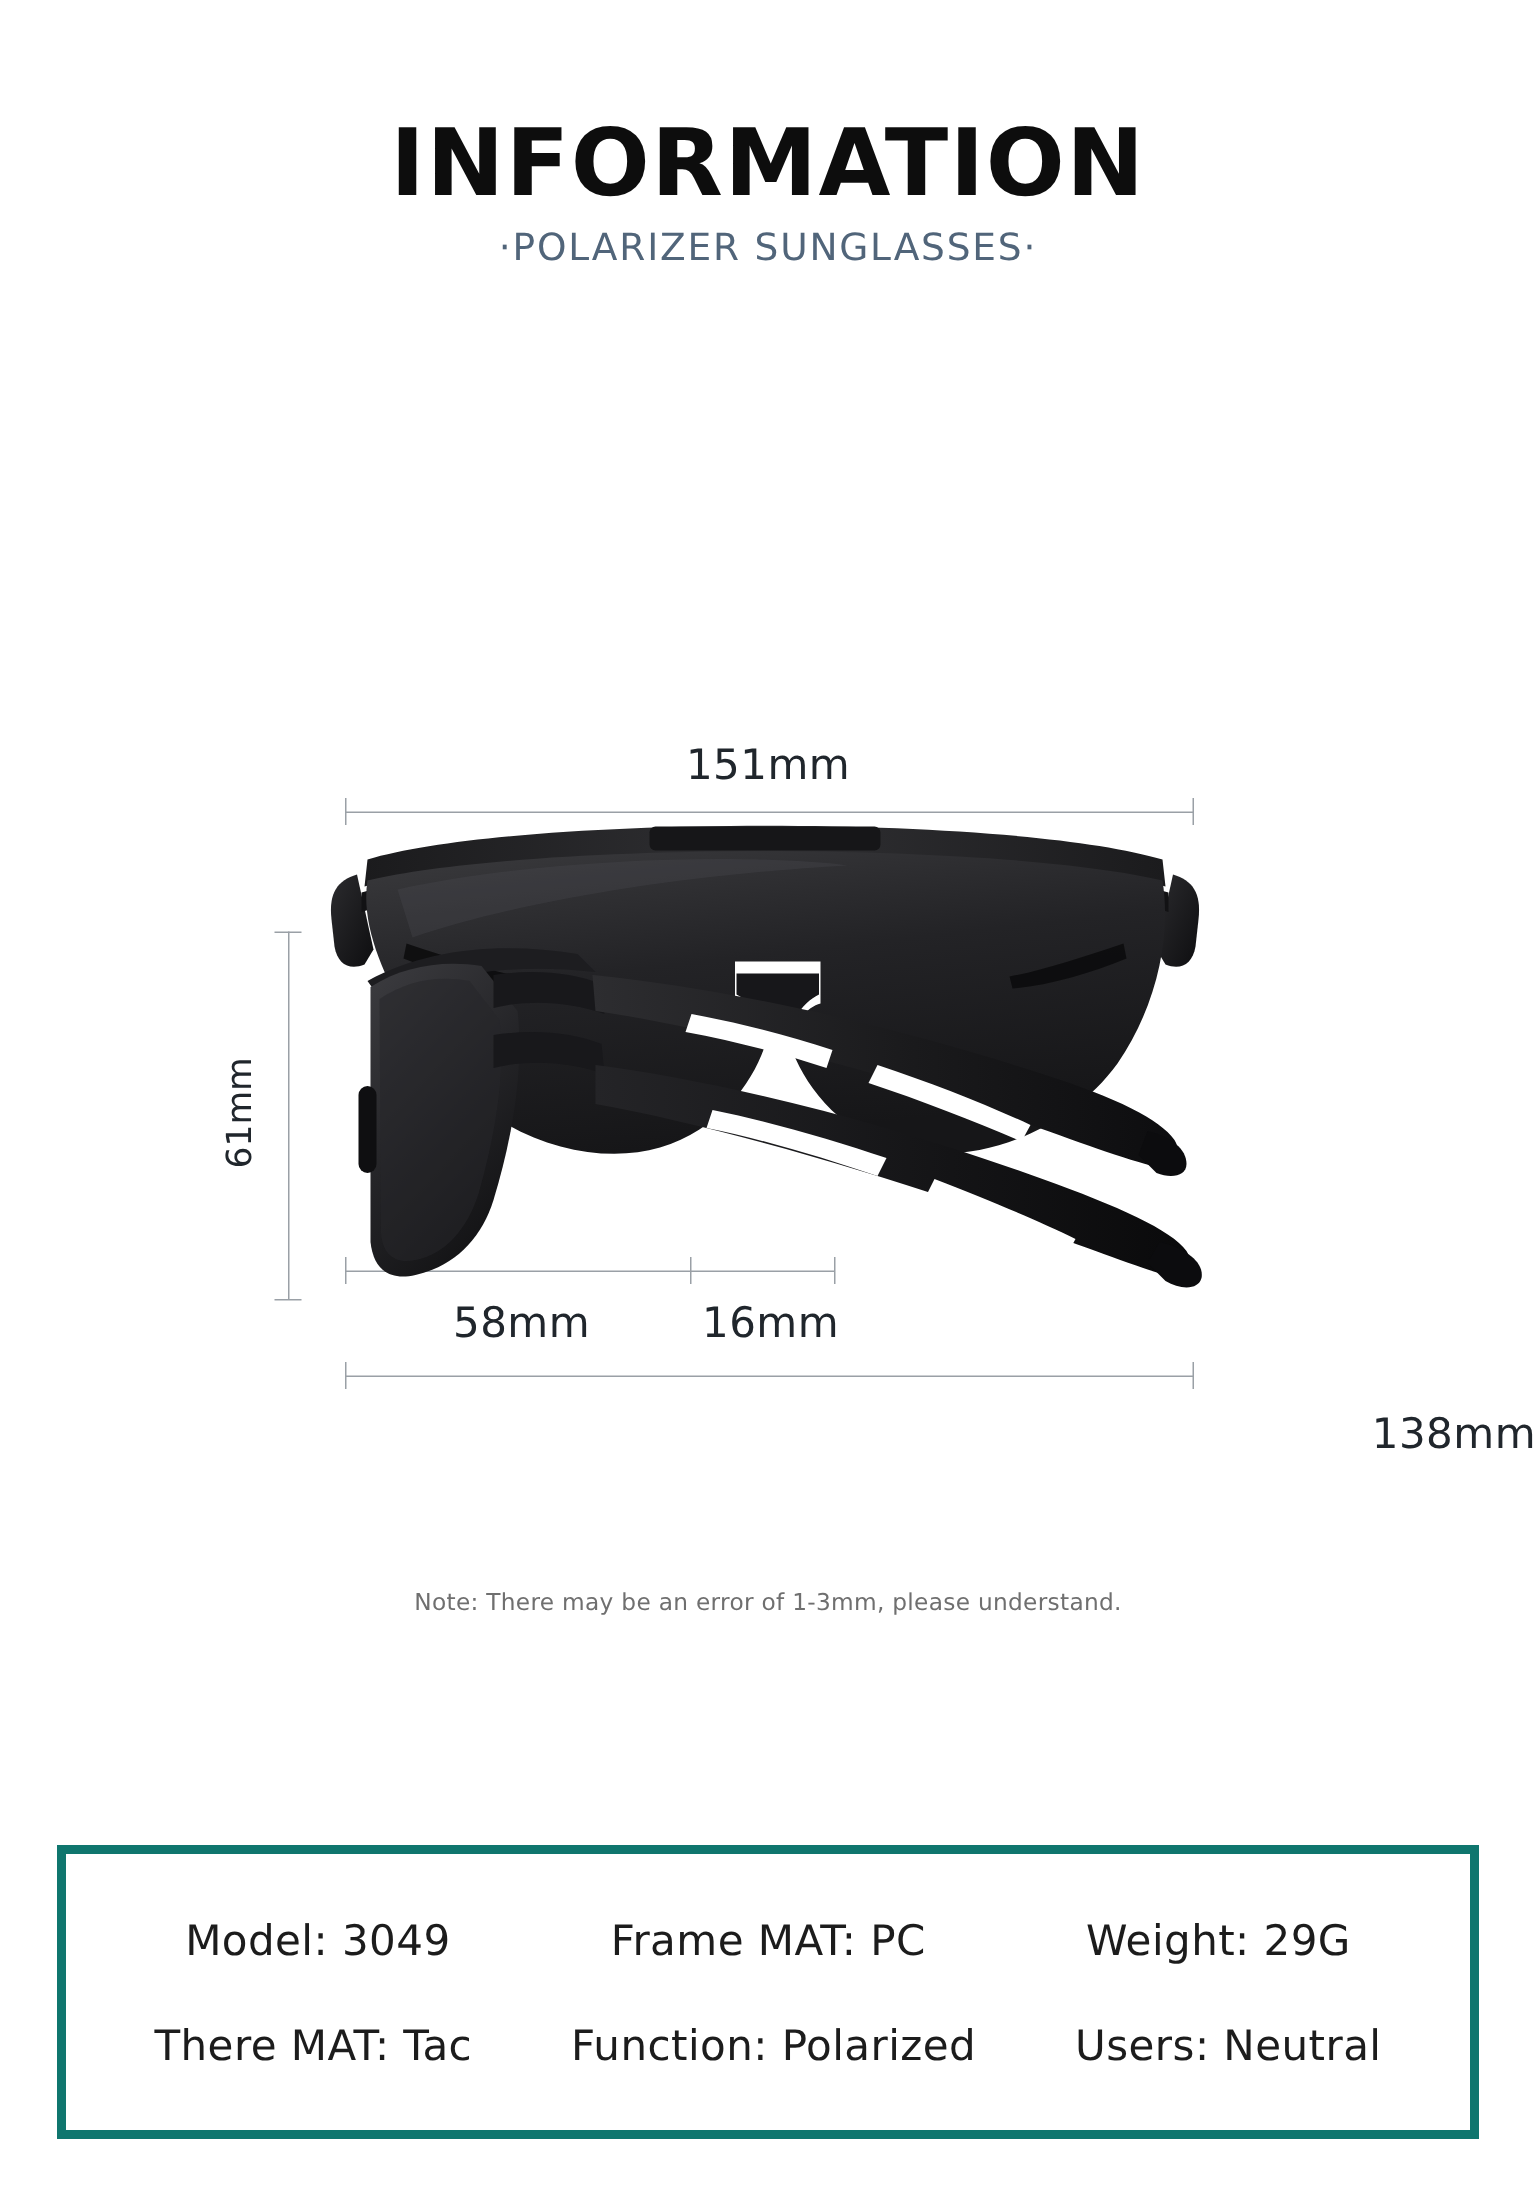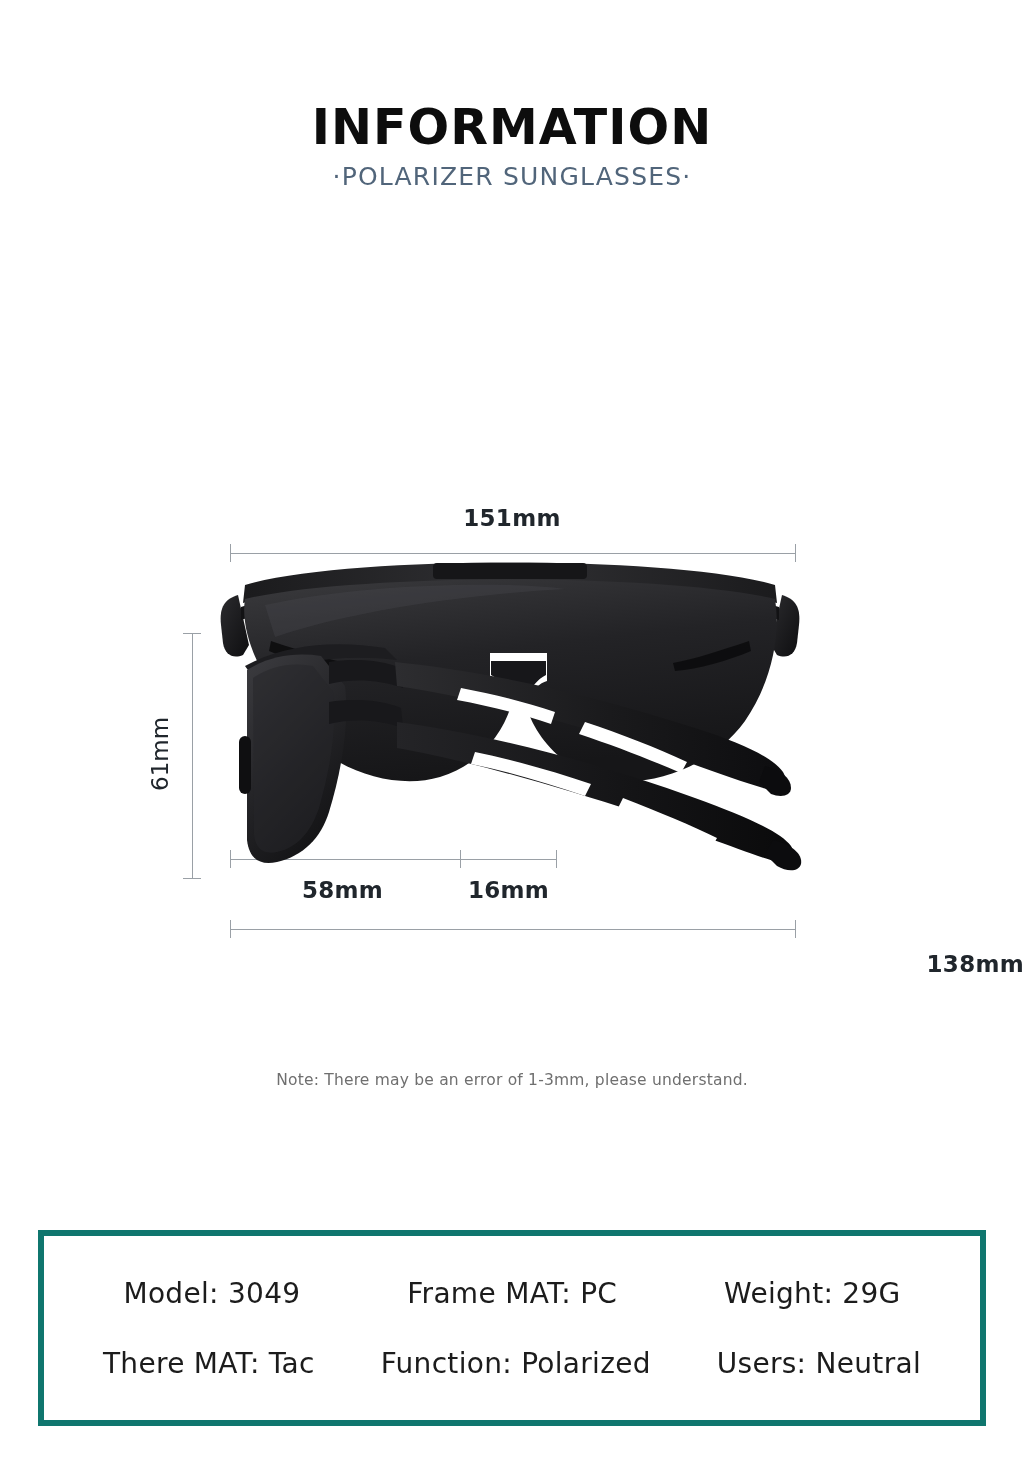--- a/index.html
+++ b/index.html
@@ -15,51 +15,49 @@
     overflow: hidden;
     color: #1a1a1a;
   }
 
   
   .header {
     text-align: center;
     padding-top: 78px;
   }
   .title {
-    font-size: 49px;
+    font-size: 62px;
     font-weight: 800;
     letter-spacing: 1px;
     color: #0d0d0d;
     line-height: 1;
     font-family: "DejaVu Sans", "Liberation Sans", sans-serif;
-    margin-top: 25px;
   }
   .subtitle {
     margin-top: 10px;
     font-size: 25px;
     letter-spacing: 1.2px;
     color: #51657a;
     font-weight: 400;
   }
 
   
   .front-block {
     position: relative;
     width: 1024px;
     height: 420px;
     margin-top: 22px;
   }
 
   .dim-label {
     position: absolute;
-    font-size: 23px;
+    font-size: 28px;
     color: #20262c;
     letter-spacing: 0.3px;
     white-space: nowrap;
-    font-weight: bold;
   }
 
   
   .measure-h {
     position: absolute;
     height: 1px;
     background: #9aa0a6;
   }
   .tick {
     position: absolute;

